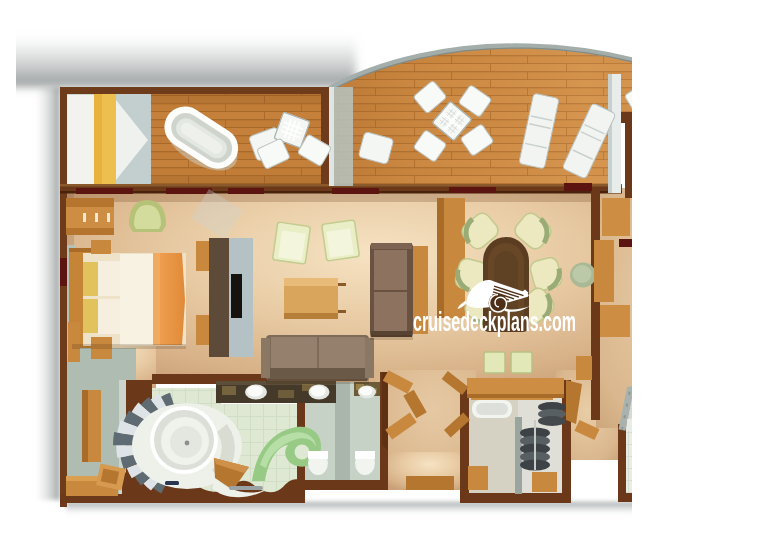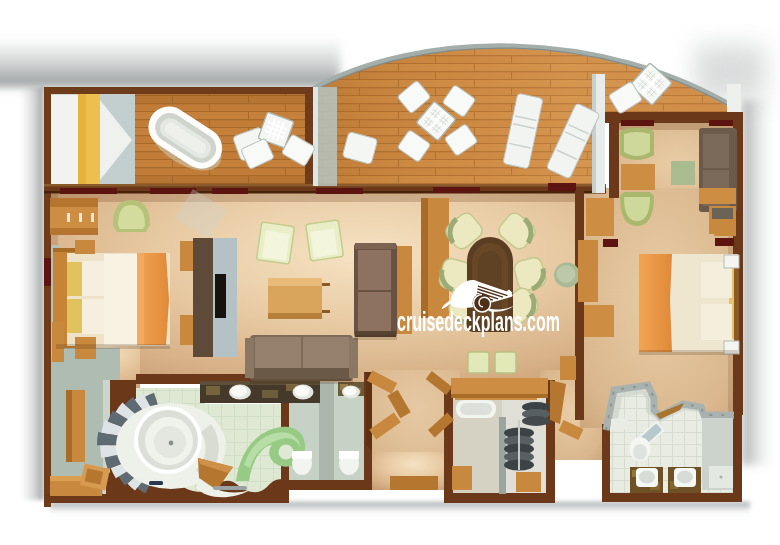--- a/index.html
+++ b/index.html
@@ -1,16 +1,16 @@
 <!DOCTYPE html>
 <html><head>
 <meta charset="utf-8">
 <style>
   html,body{margin:0;padding:0;background:#ffffff;}
-  #c{width:780px;height:545px;position:relative;overflow:hidden;}
+  #c{width:616px;height:545px;position:relative;overflow:hidden;padding-left:16px;}
   svg{display:block;}
   *{font-family:"Liberation Sans", sans-serif;}
 </style>
 </head>
 <body>
 <div id="c">
 <svg width="780" height="545" viewBox="0 0 780 545">
 <defs>
   <filter id="b12" x="-40%" y="-40%" width="180%" height="180%">
           <feGaussianBlur stdDeviation="12"></feGaussianBlur>

